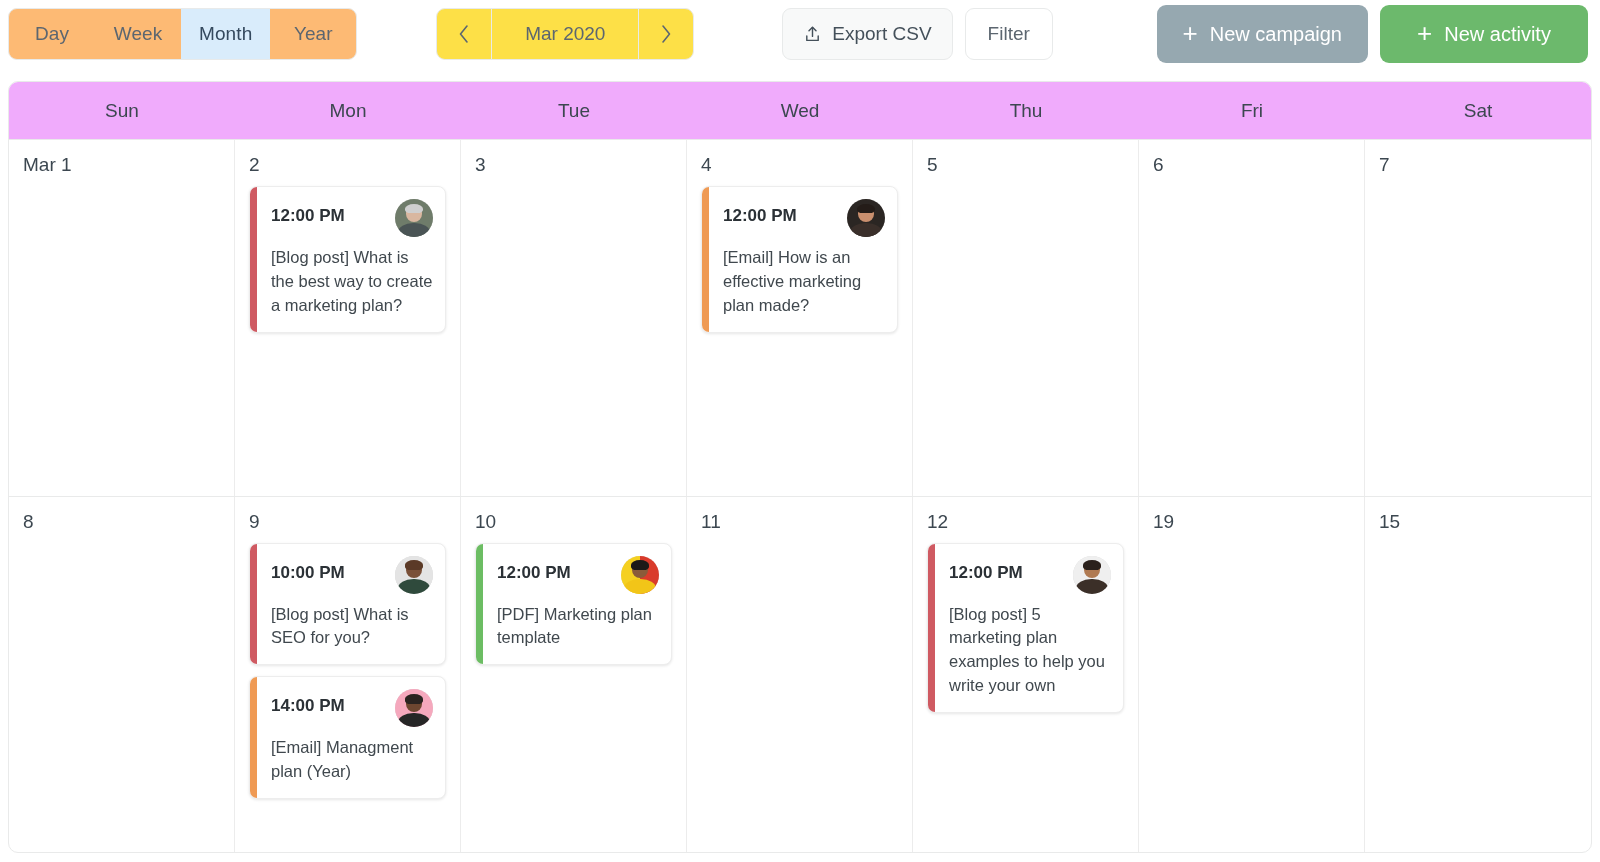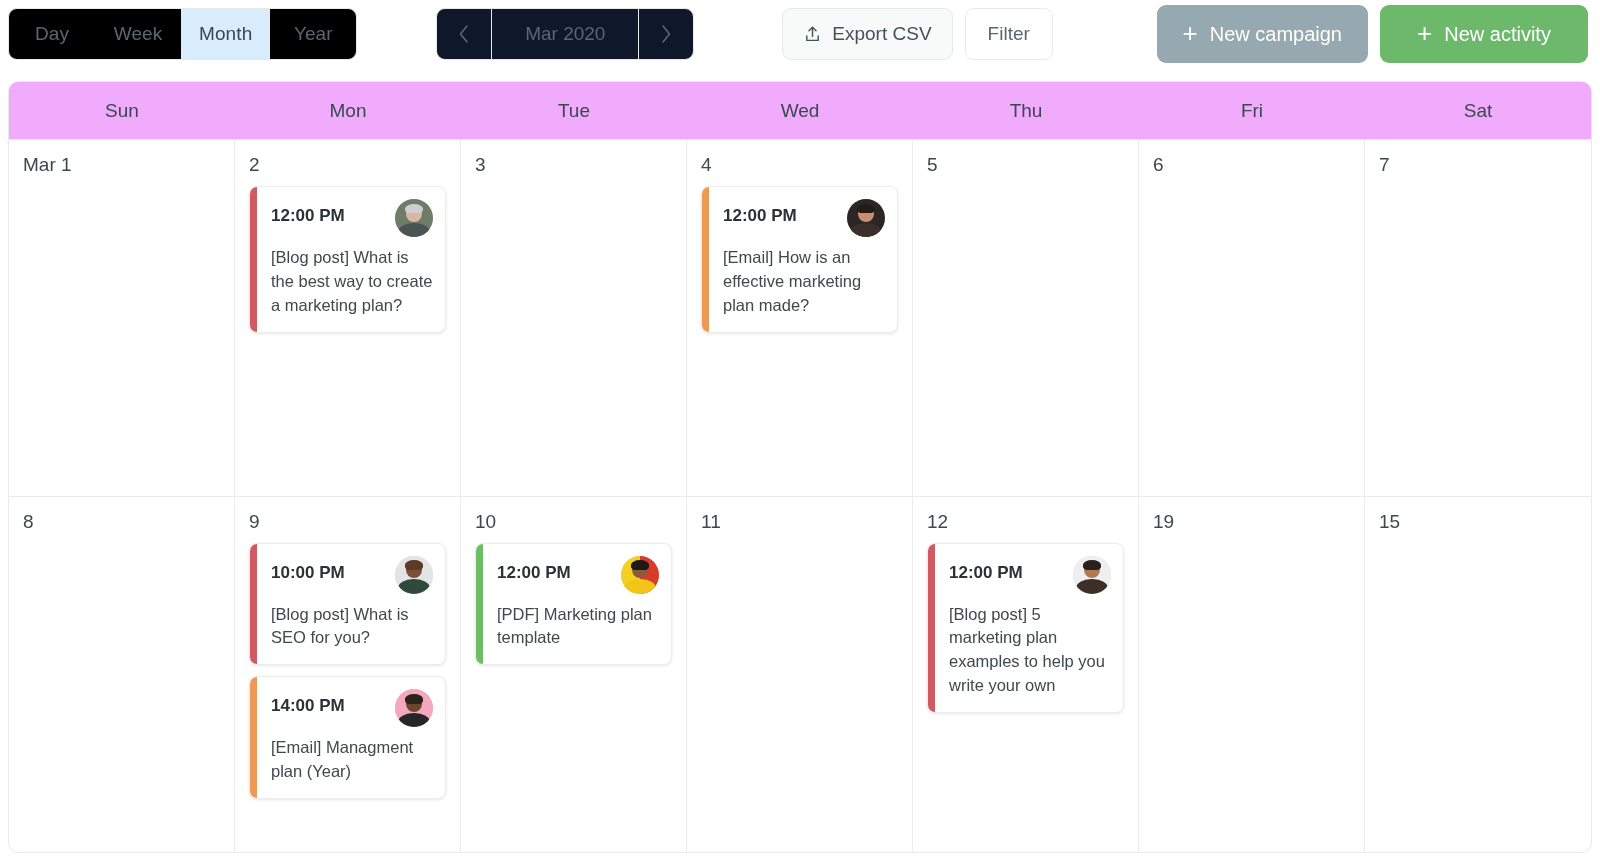--- a/index.html
+++ b/index.html
@@ -18,21 +18,21 @@
     height: 68px;
     display: flex;
     align-items: center;
     padding: 0 12px 0 8px;
     gap: 0;
     position: relative;
   }
 
   .segmented {
     display: flex;
-    background: #000000;
+    background: #fdba74;
     border: 1px solid #e8eaea;
     border-radius: 9px;
     overflow: hidden;
     height: 52px;
     margin-left: 0px;
   }
   .seg-btn {
     min-width: 86px;
     padding: 0 18px;
     display: flex;
@@ -47,21 +47,21 @@
     letter-spacing: .1px;
   }
   .seg-btn.active {
     background: #d9ecfb;
     color: #34495e;
   }
 
   .navgroup {
     display: flex;
     align-items: stretch;
-    background: #0f172a;
+    background: #fde047;
     border: 1px solid #e8eaea;
     border-radius: 9px;
     overflow: hidden;
     height: 52px;
     margin-left: 79px;
     text-align: center;
   }
   .nav-arrow {
     width: 54px;
     display: flex;

